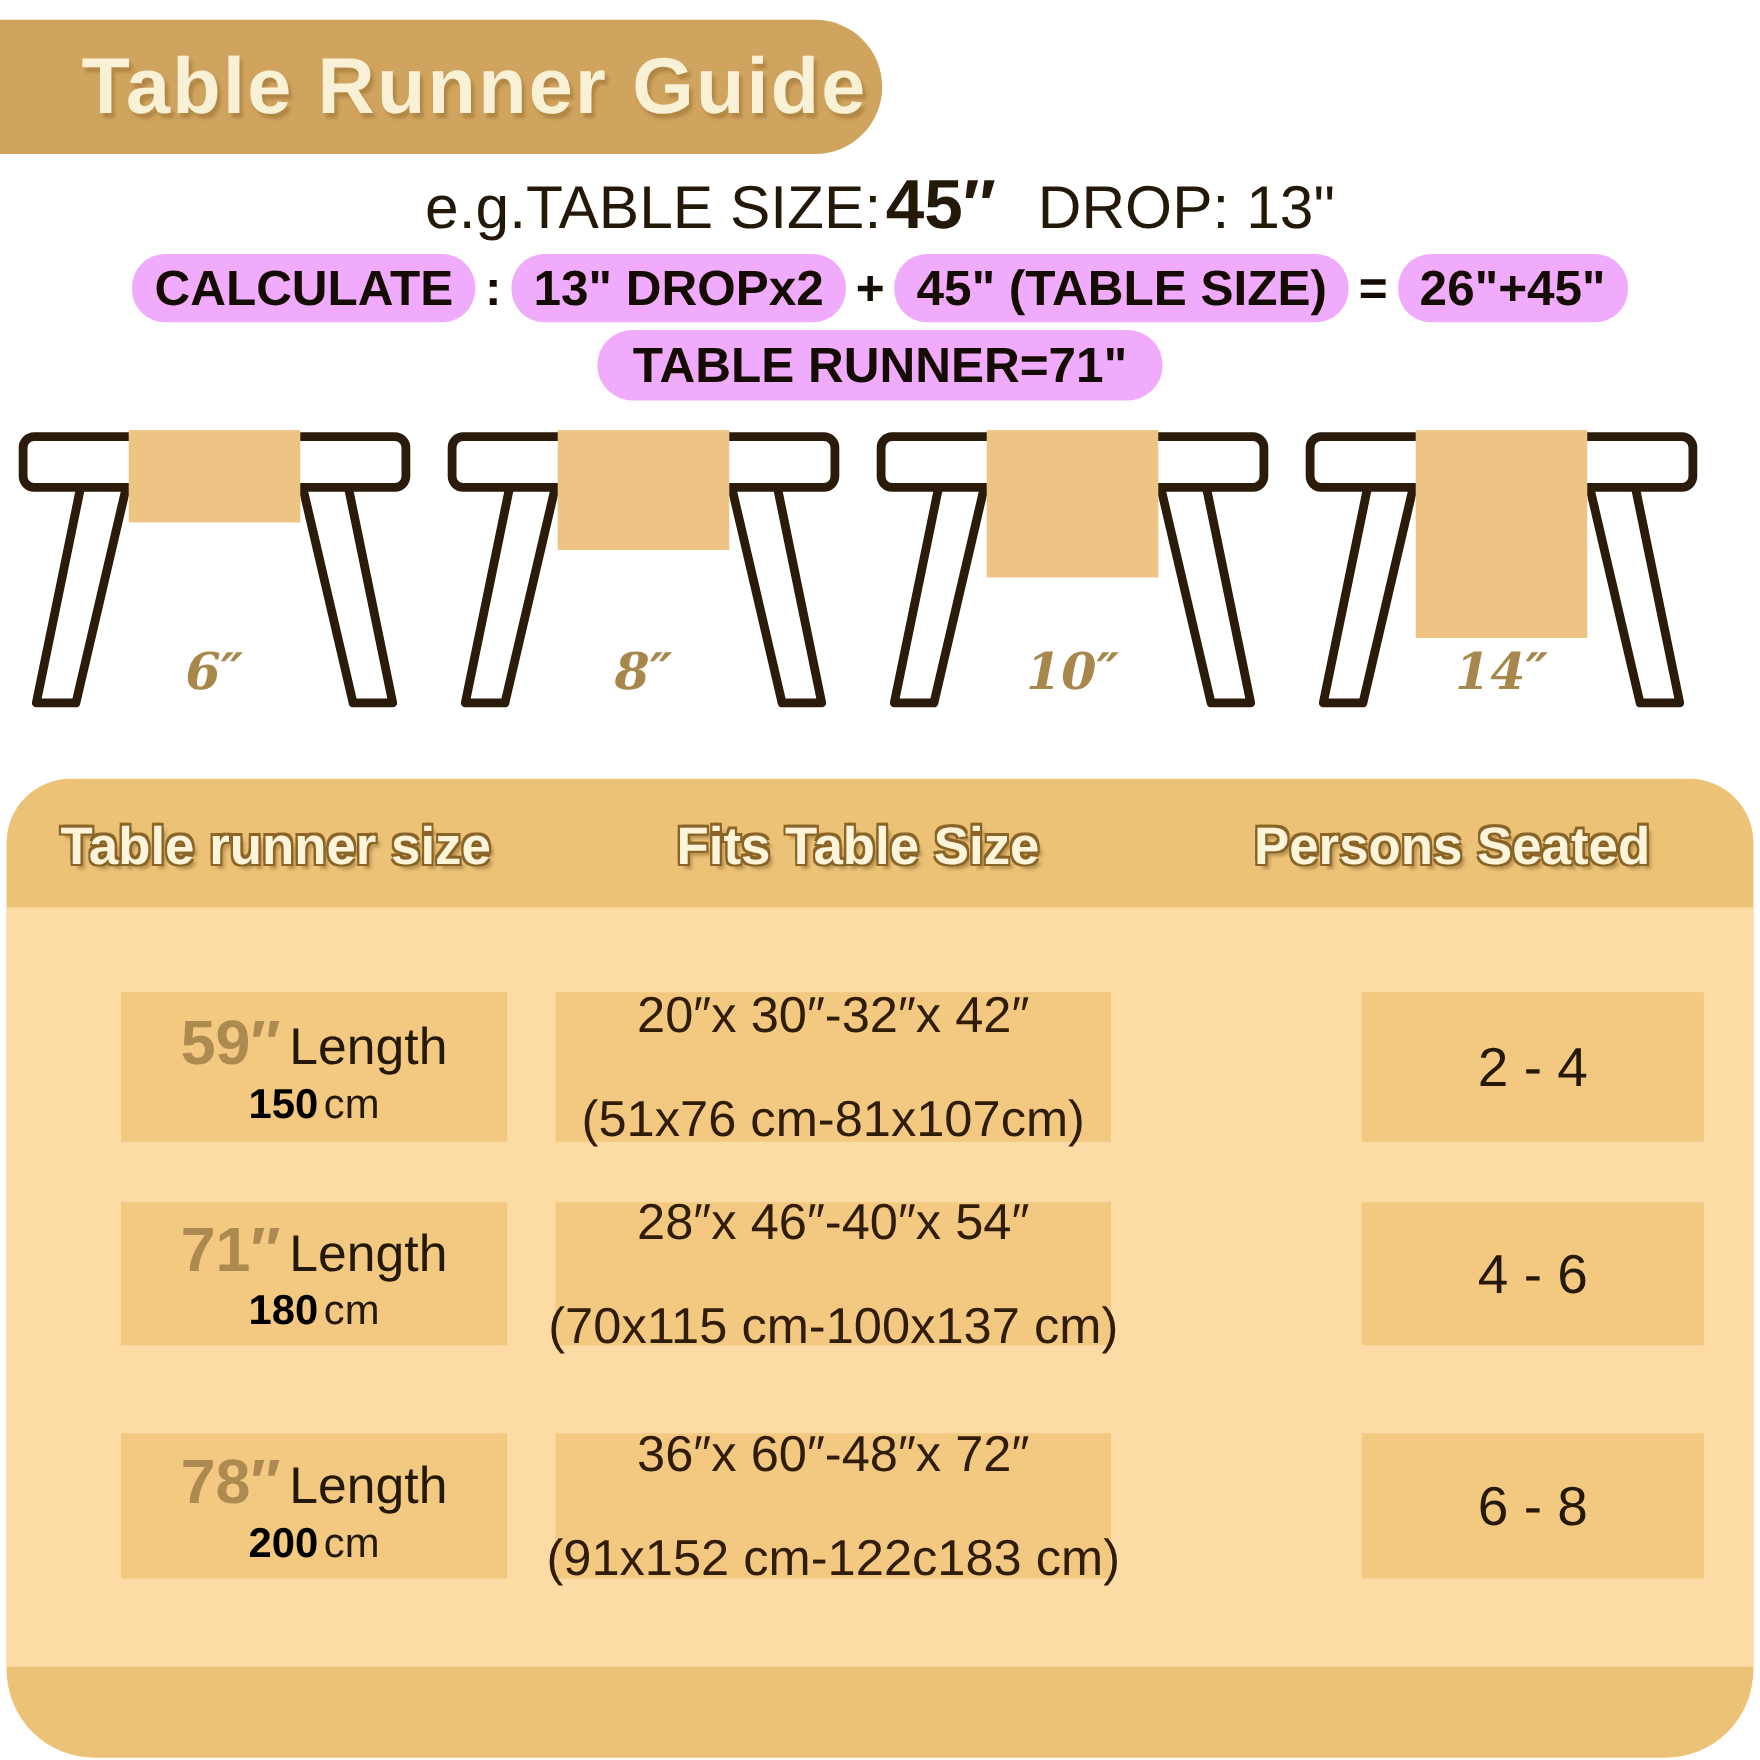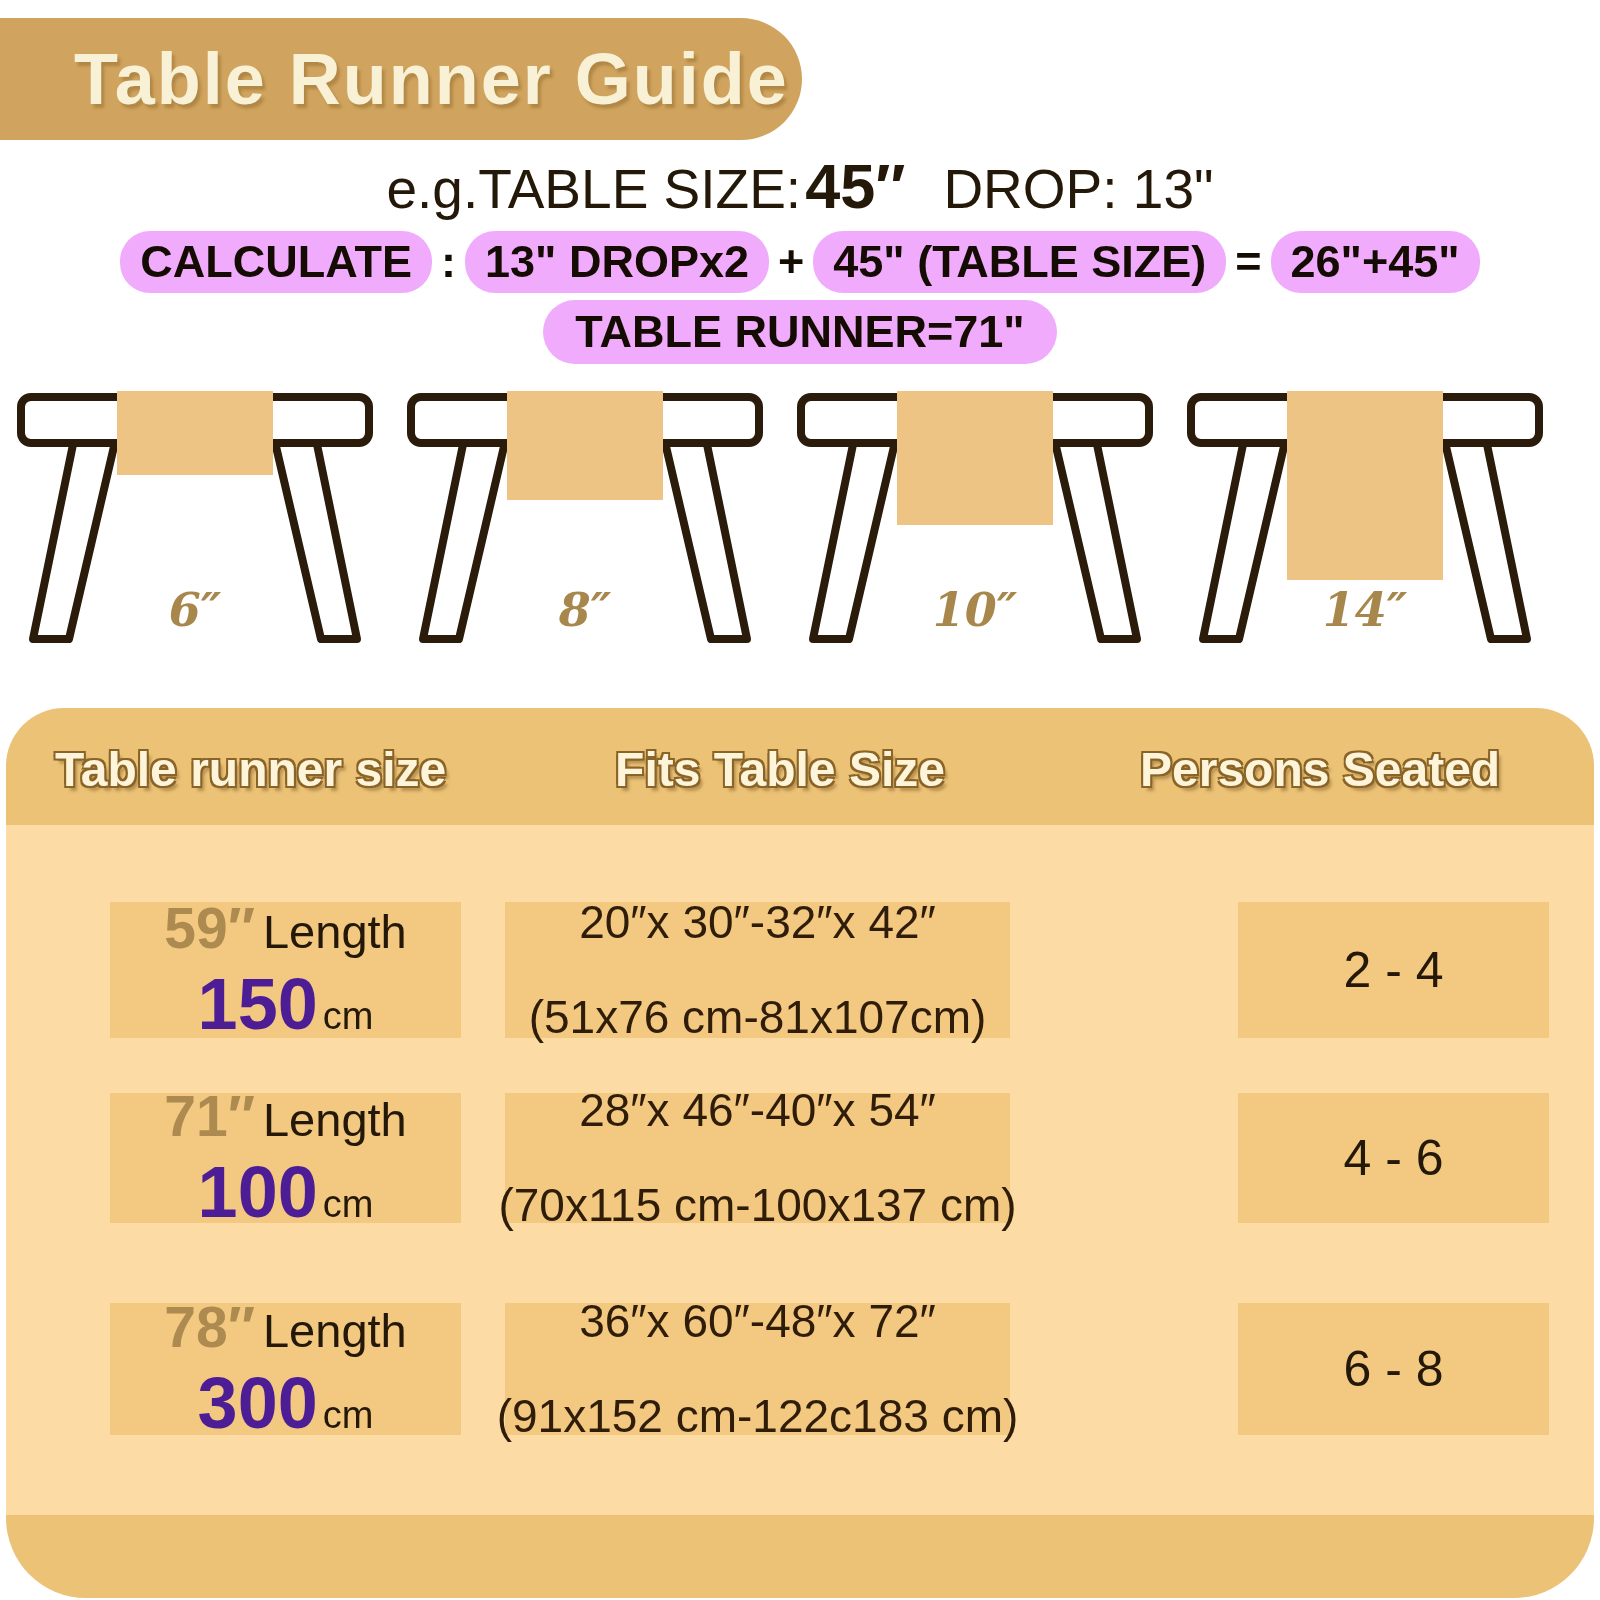--- a/index.html
+++ b/index.html
@@ -45,21 +45,21 @@
   .hdr-1{left:49px;width:390px;} .hdr-2{left:604px;width:340px;} .hdr-3{left:1134px;width:355px;}
 
   .cell{position:absolute;background:#f3c981;display:flex;flex-direction:column;
         justify-content:center;align-items:center;margin-left:16px;}
   .row-1 .cell{top:194px;height:136px;} .row-2 .cell{top:385px;height:130px;} .row-3 .cell{top:595px;height:132px;}
   .c1{left:88px;width:351px;} .c2{left:483px;width:505px;gap:36px;} .c3{left:1216px;width:311px;}
 
   .len-line{display:flex;align-items:baseline;color:#241808;font-size:47px;white-space:pre;}
   .len-in{font-size:57px;font-weight:700;color:#ad8b50;margin-right:8px;}
   .cm-line{display:flex;align-items:baseline;margin-top:2px;}
-  .cm-num{font-size:72px;font-weight:700;color:#4c1d95;}
+  .cm-num{font-size:38px;font-weight:700;color:#000000;}
   .cm-unit{font-size:38px;color:#241808;margin-left:5px;}
   .fits-line{font-size:46px;color:#2f1d09;line-height:59px;white-space:nowrap;}
   .persons{font-size:50px;color:#241808;}
 </style>
 </head>
 <body>
 
 <div class="page">
 
   <div class="banner">
@@ -143,38 +143,38 @@
       </div>
       <div class="cell c3">
         <span class="persons">2 - 4</span>
       </div>
     </div>
 
     <div class="row-2">
       <div class="cell c1">
         <div class="len-line"><span class="len-in">71″</span><span>Length</span></div>
         <div class="cm-line">
-            <span class="cm-num">100</span>
+            <span class="cm-num">180</span>
             <span class="cm-unit">cm</span>
           </div>
       </div>
       <div class="cell c2">
         <div class="fits-line">28″x 46″-40″x 54″</div>
         <div class="fits-line">(70x115 cm-100x137 cm)</div>
       </div>
       <div class="cell c3">
         <span class="persons">4 - 6</span>
       </div>
     </div>
 
     <div class="row-3">
       <div class="cell c1">
         <div class="len-line"><span class="len-in">78″</span><span>Length</span></div>
         <div class="cm-line">
-            <span class="cm-num">300</span>
+            <span class="cm-num">200</span>
             <span class="cm-unit">cm</span>
           </div>
       </div>
       <div class="cell c2">
         <div class="fits-line">36″x 60″-48″x 72″</div>
         <div class="fits-line">(91x152 cm-122c183 cm)</div>
       </div>
       <div class="cell c3">
         <span class="persons">6 - 8</span>
       </div>

